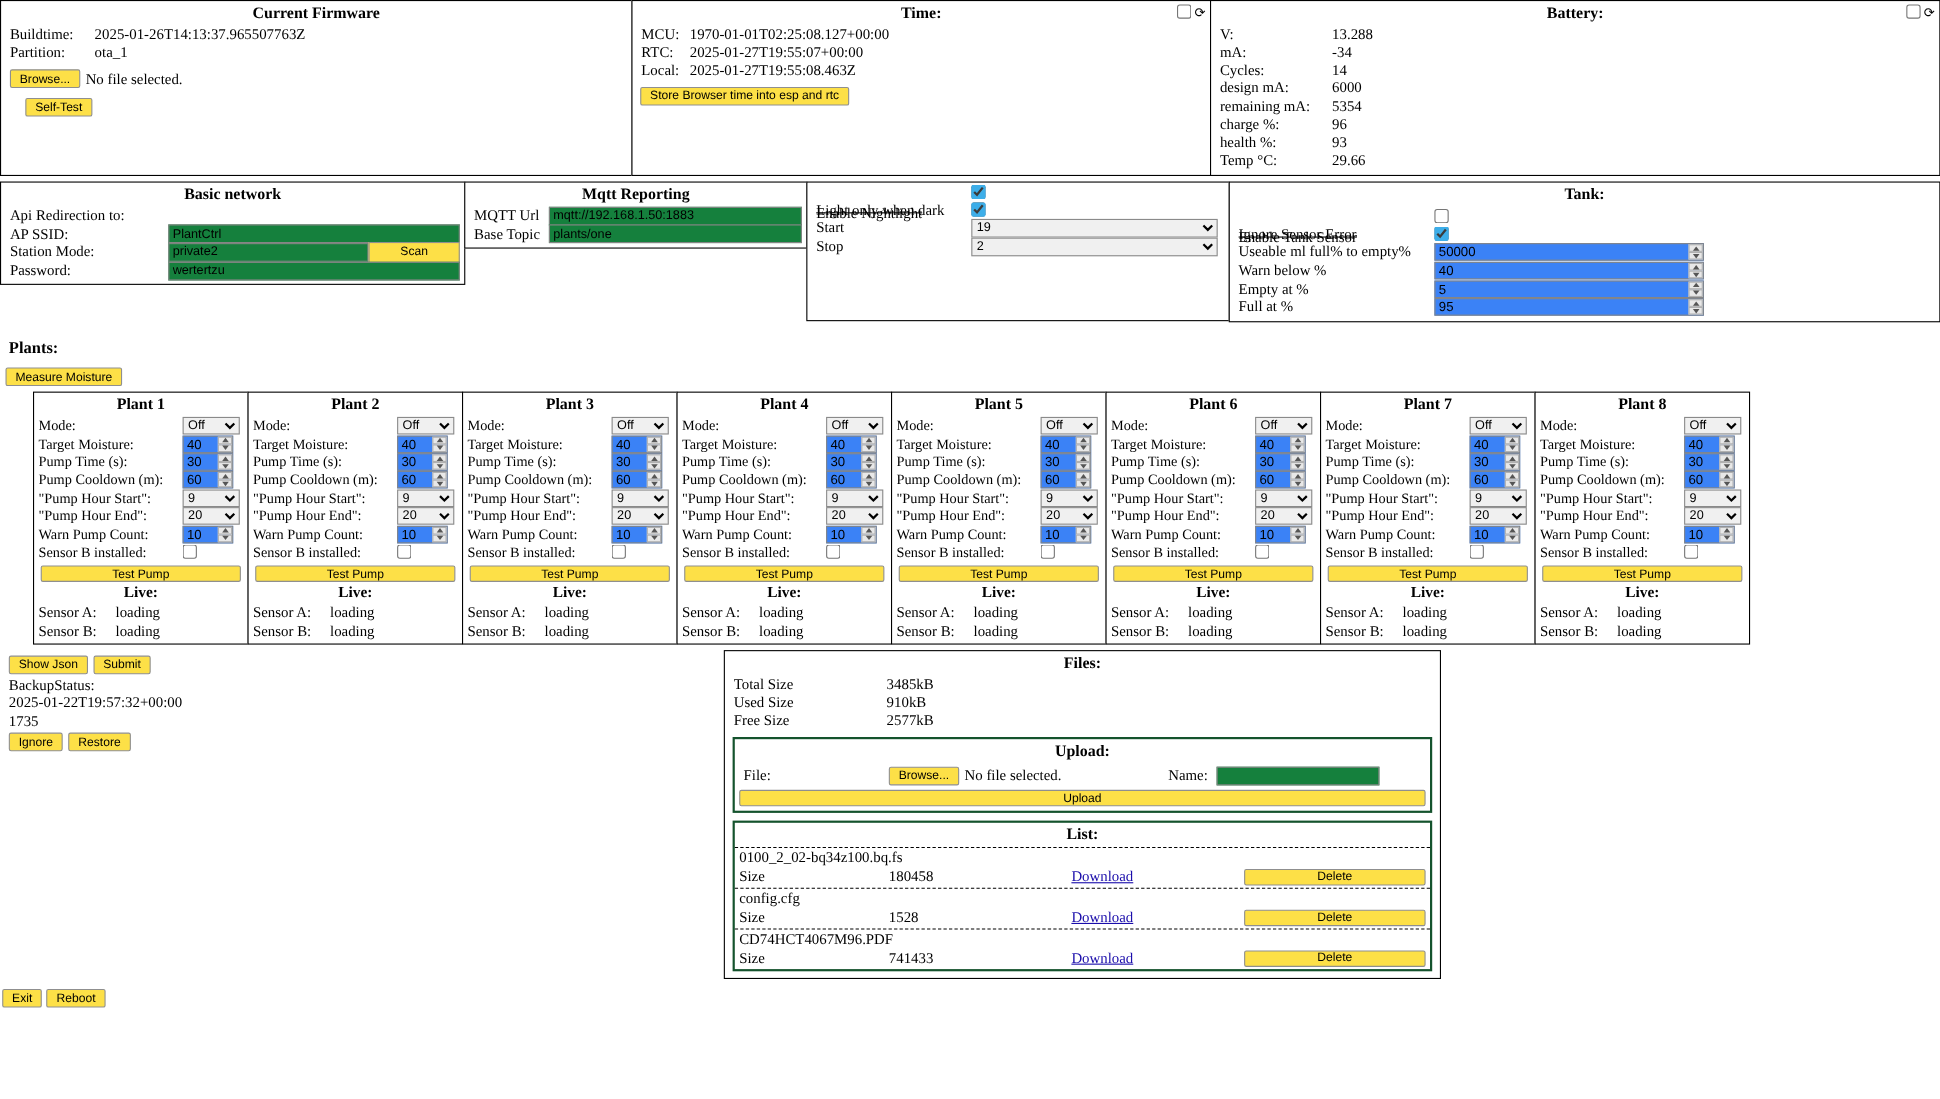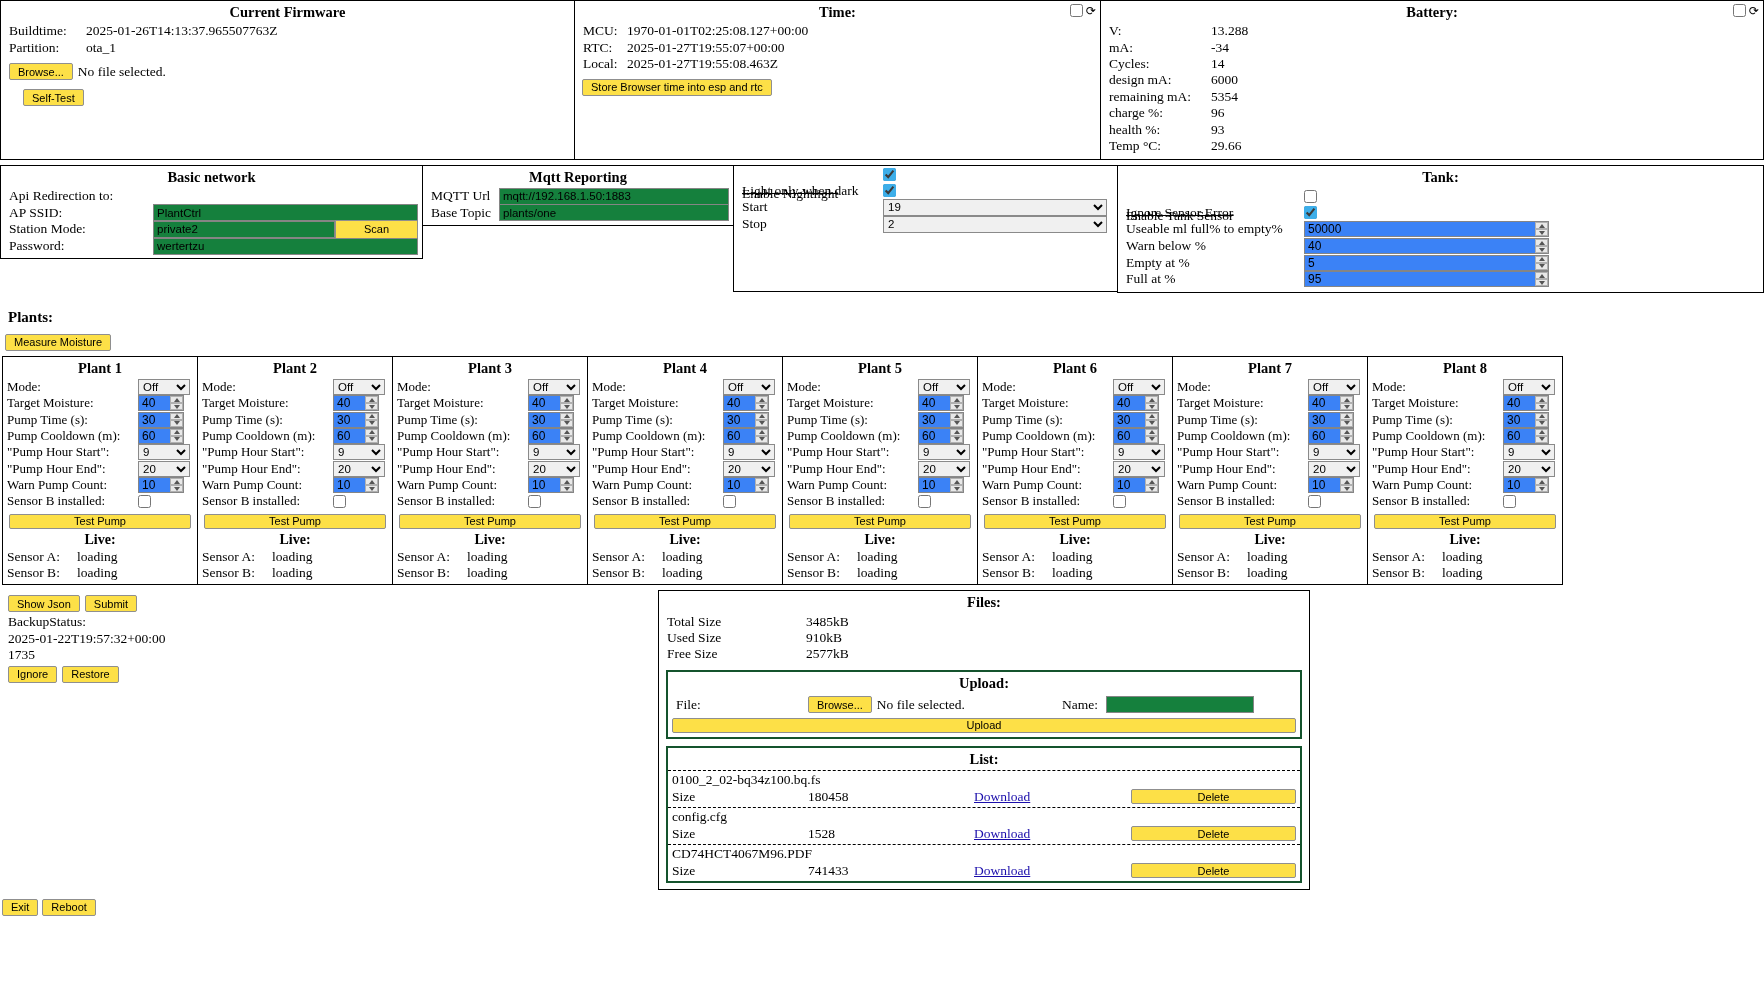--- a/index.html
+++ b/index.html
@@ -77,21 +77,21 @@
   .nw245 { width: 245px; }
   .scan-btn { width: 83px; border-radius: 0; height: 19px; }
   .mid-row .frow { height: 16.6px; }
   .mid-row .panel { padding-bottom: 4px; }
 
   
   .plants-title { margin: 16px 0 0 8px; font-weight: bold; font-size: 15px; }
   .measure-row { margin: 8px 0 5px 5px; }
   .plants-row { display: flex; margin-left: 2px; }
   .plants-row > .panel + .panel { margin-left: -1px; }
-  .plant-panel { width: 196px; padding-bottom: 3px; }
+  .plant-panel { width: 196px; padding-bottom: 3px; margin-left: 28px; }
   .prow { display: flex; align-items: center; height: 16.4px; padding-left: 4px; }
   .plabel { width: 131px; flex: 0 0 auto; font-size: 13px; }
   .sel52 { width: 52px; height: 16px; }
   .nw46 { width: 46px; }
   .testpump { display: block; width: calc(100% - 12px); margin: 4px 6px 2px; height: 15px; padding: 0; }
   .live-title { text-align: center; font-weight: bold; font-size: 14px; padding: 1px 0; }
   .live-label { width: 70px; flex: 0 0 auto; }
 
   
   .bottom-row { display: flex; margin-top: 5px; }

